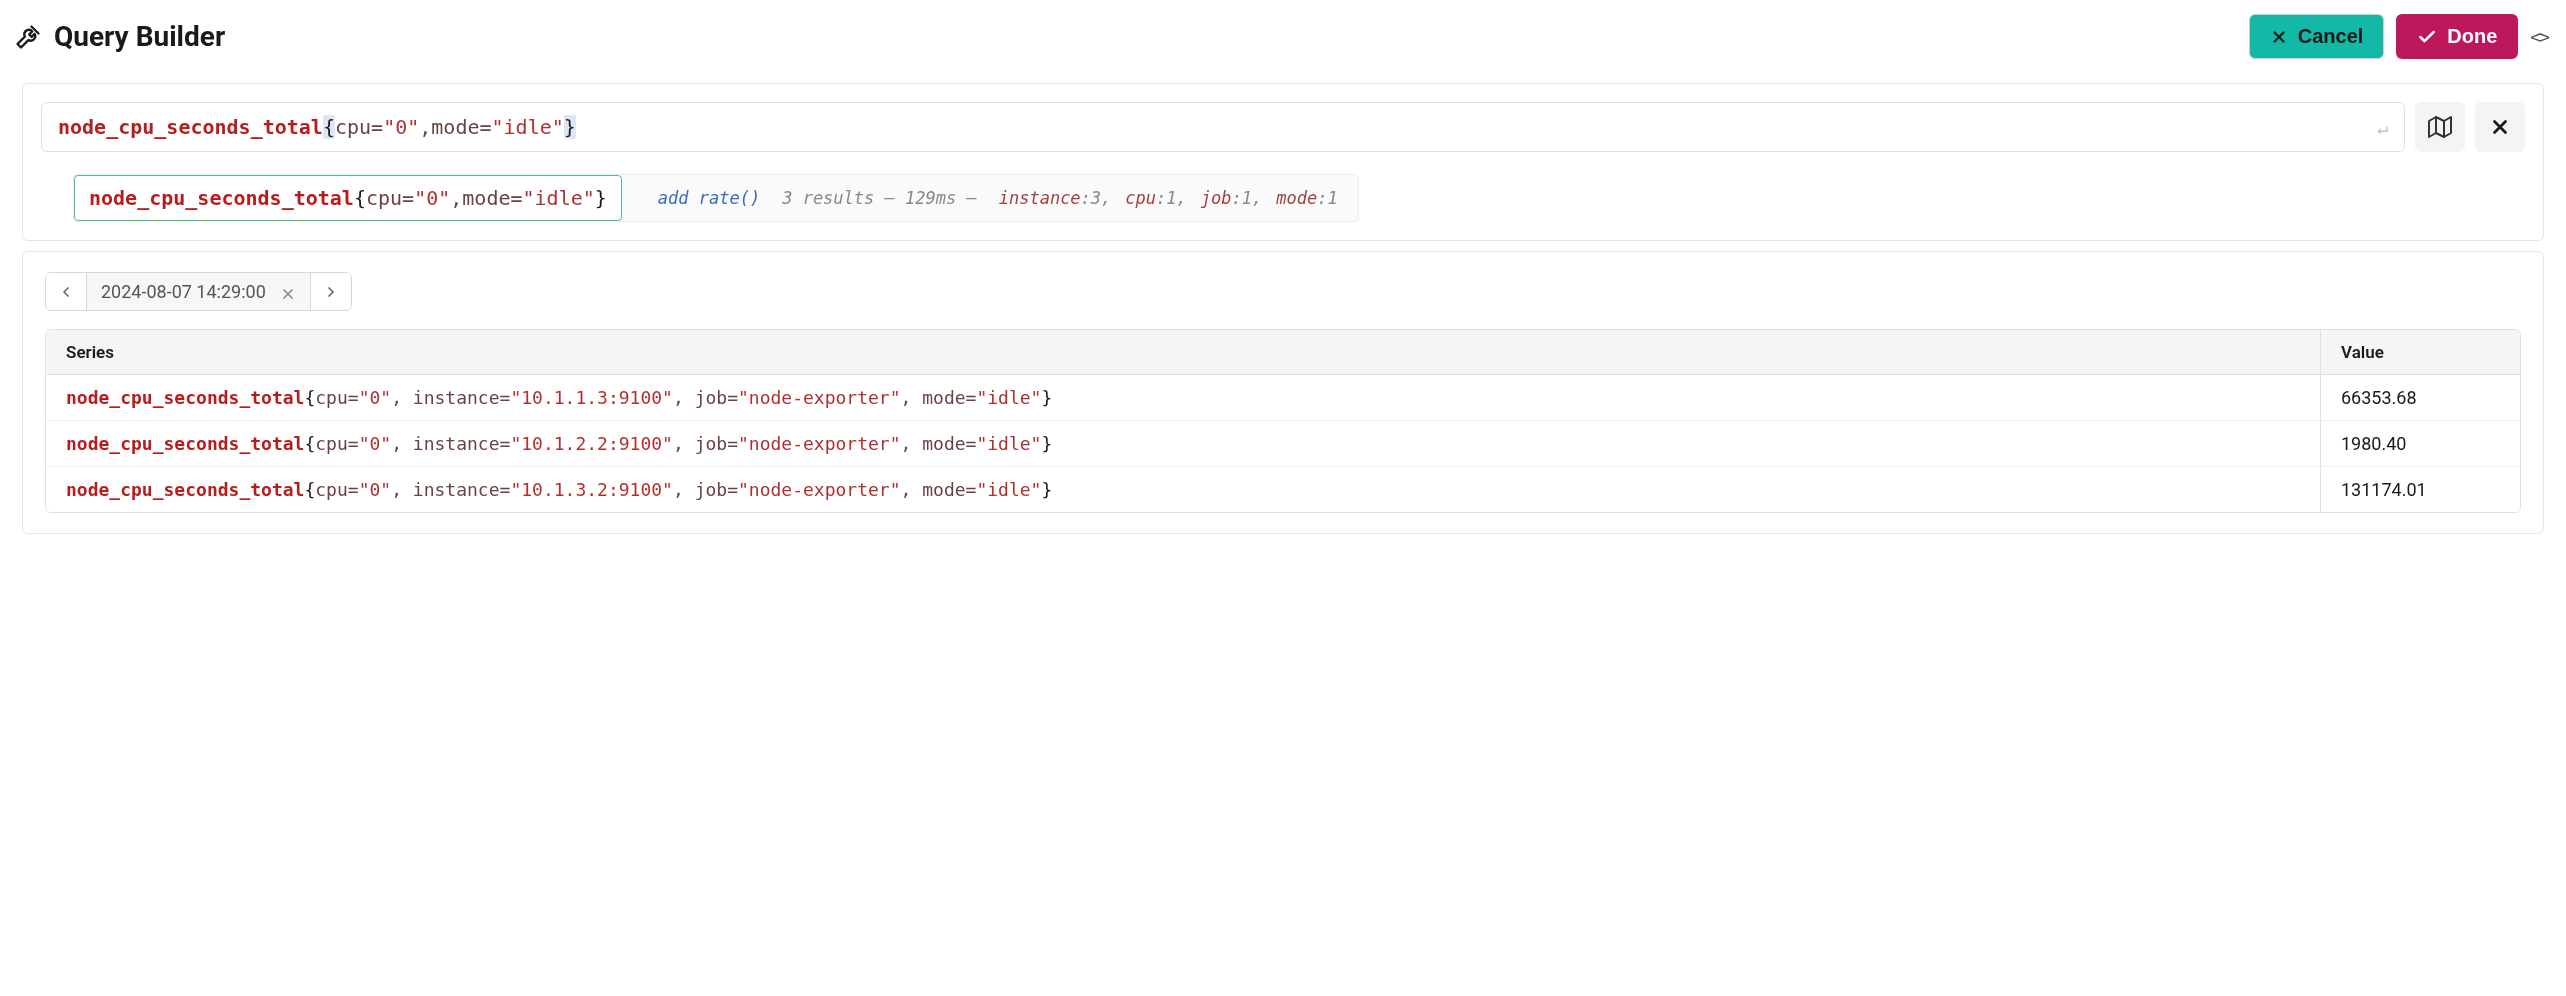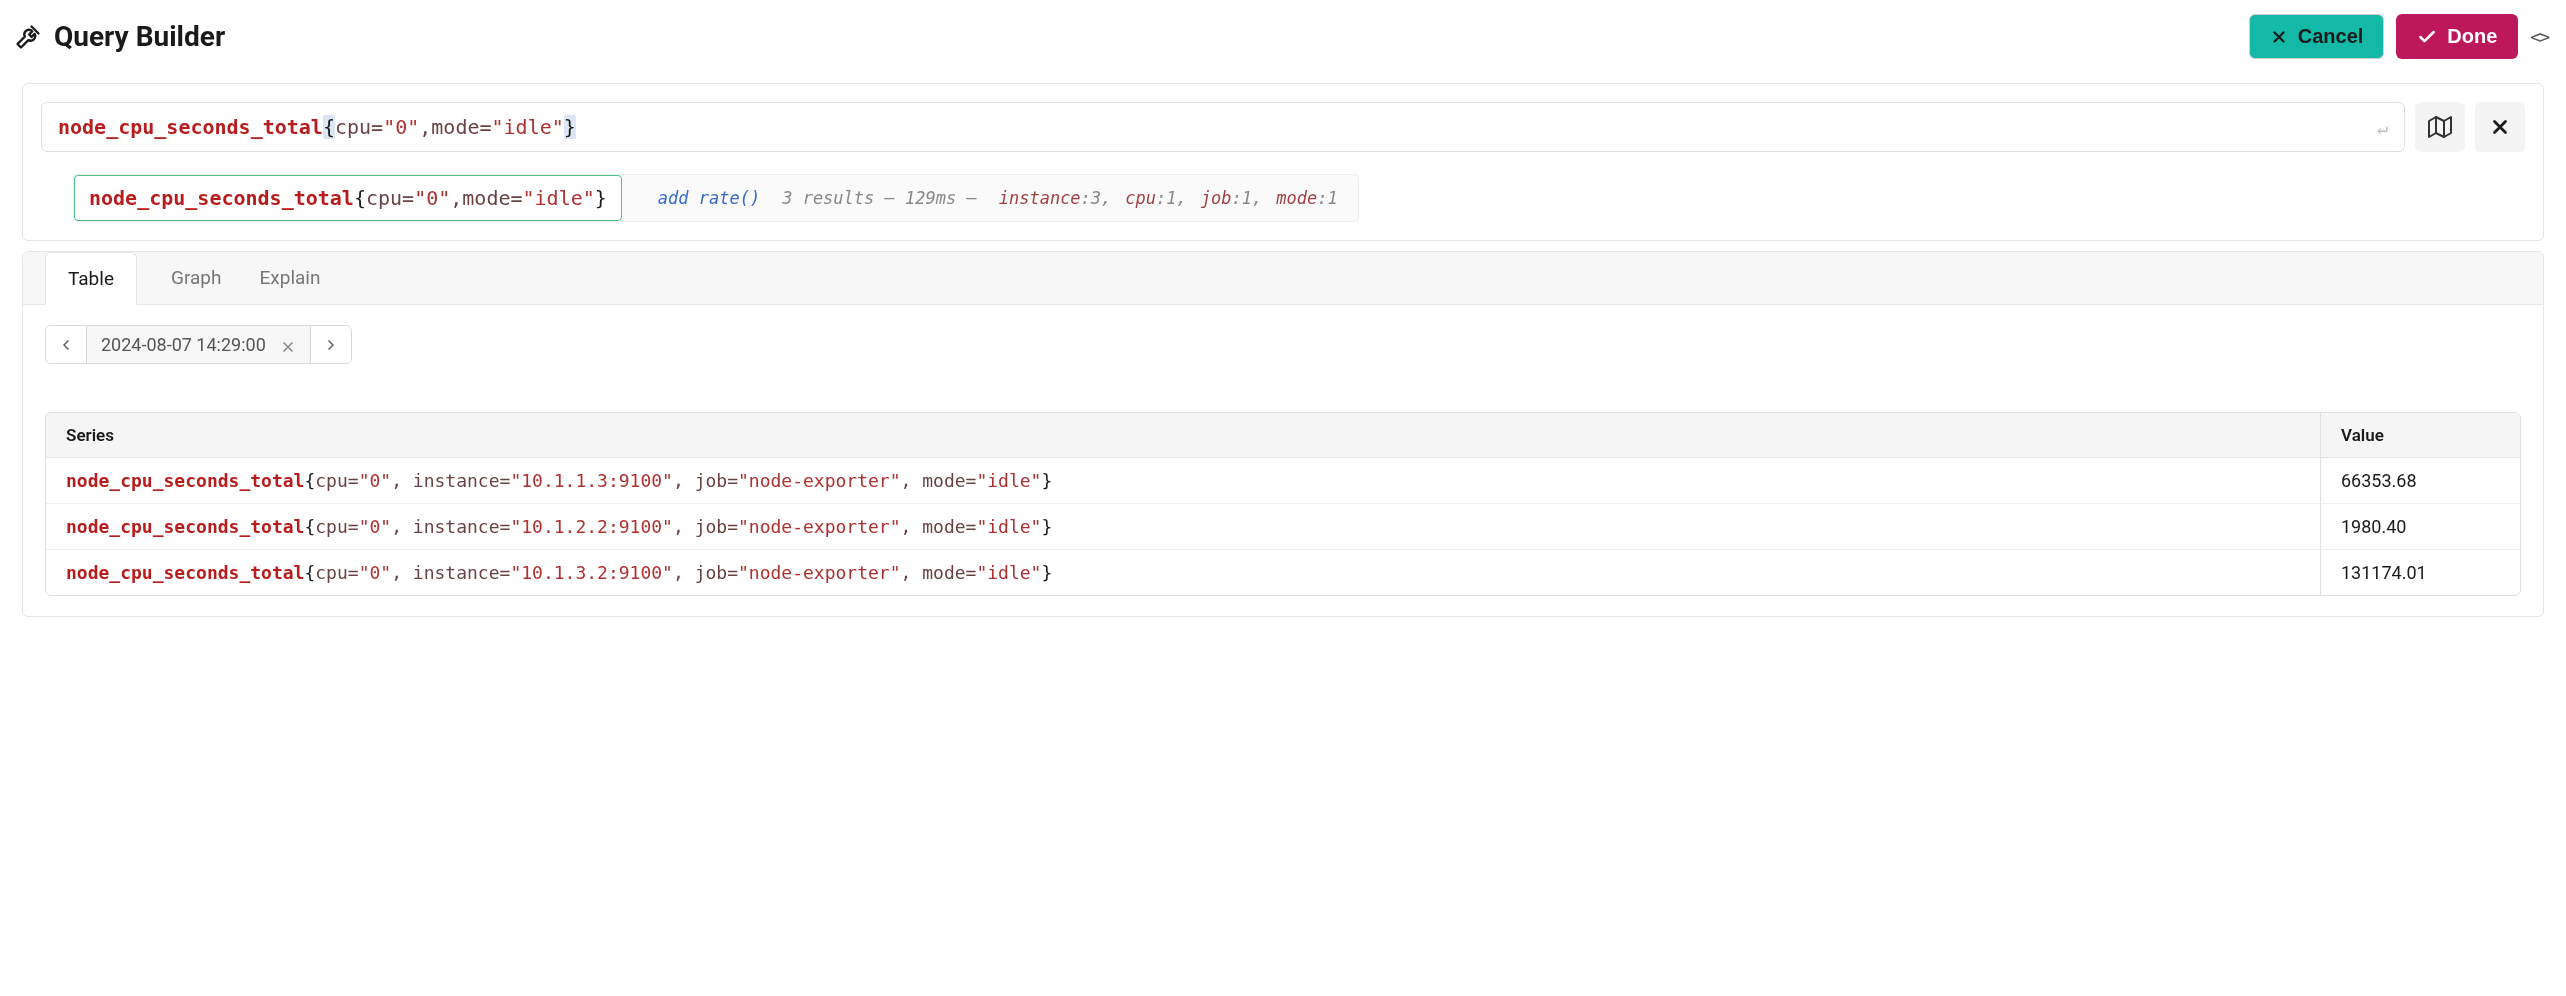--- a/index.html
+++ b/index.html
@@ -200,21 +200,20 @@
 .date-nav .clear { color: #888; cursor: pointer; }
 
 
 .table {
   width: 100%;
   border: 1px solid #e0e0e0;
   border-radius: 6px;
   overflow: hidden;
   border-collapse: separate;
   border-spacing: 0;
-  margin-top: 30px;
 }
 .table th {
   text-align: left;
   font-weight: 600;
   font-size: 17px;
   padding: 12px 20px;
   background: #f5f5f5;
   border-bottom: 1px solid #e0e0e0;
 }
 .table th + th, .table td + td { border-left: 1px solid #e0e0e0; }
@@ -308,25 +307,20 @@
             <span><span class="lk">cpu</span>:<span class="lv">1</span>,</span>
             <span><span class="lk">job</span>:<span class="lv">1</span>,</span>
             <span><span class="lk">mode</span>:<span class="lv">1</span></span>
           </span>
       </div>
     </div>
   </div>
 </div>
 
 <div class="results-section">
-  <div class="tabs" id="tabs">
-      <div class="tab active">Table</div>
-      <div class="tab">Graph</div>
-      <div class="tab">Explain</div>
-    </div>
   <div class="results-body">
     <div class="date-nav">
       <div class="nav-btn">
         <svg width="16" height="16" viewBox="0 0 24 24" fill="none" stroke="#666" stroke-width="2.5" stroke-linecap="round" stroke-linejoin="round">
             <polyline points="15 18 9 12 15 6"></polyline>
           </svg>
       </div>
       <div class="date-field">
         <span>2024-08-07 14:29:00</span>
         <span class="clear">

